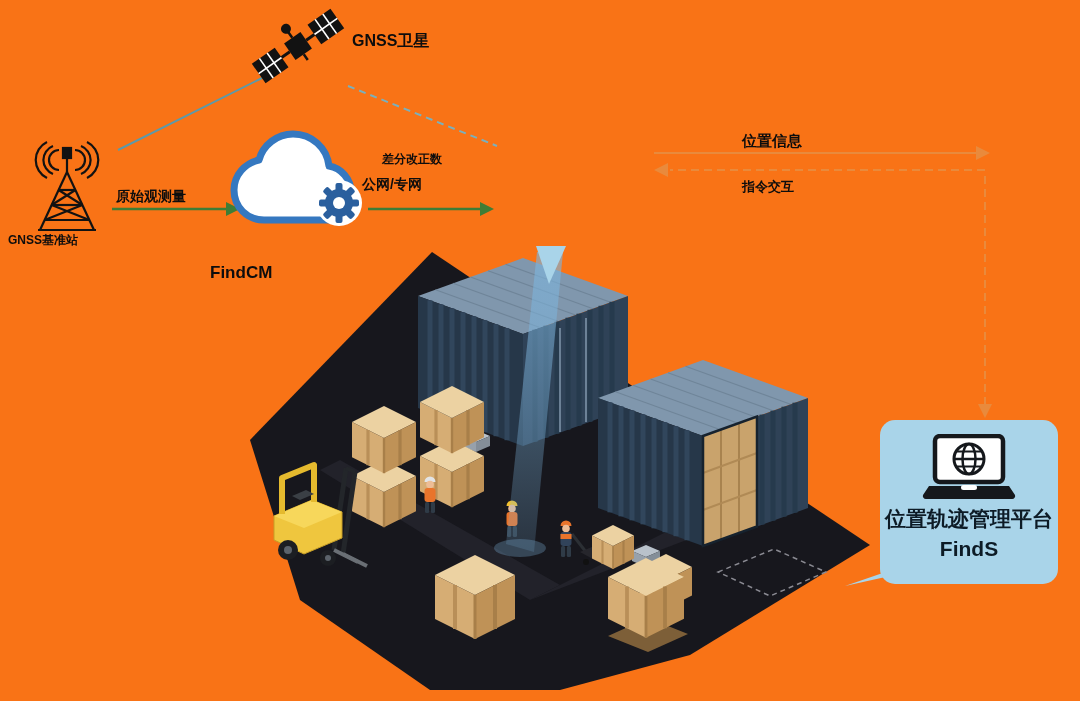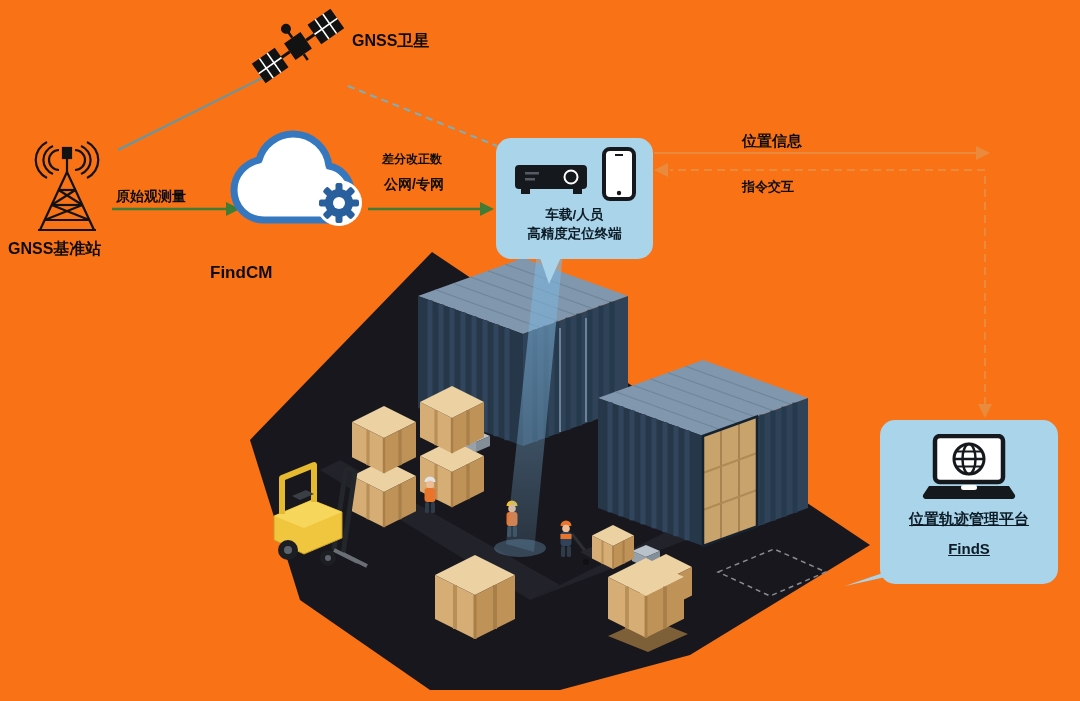--- a/index.html
+++ b/index.html
@@ -8,21 +8,21 @@
   svg.layer{position:absolute;left:0;top:0;}
   .label{position:absolute;font-weight:600;color:#0d0d0d;white-space:nowrap;}
   .center{}
   .bubble{position:absolute;background:#a9d4e9;border-radius:15px;display:flex;
           flex-direction:column;align-items:center;z-index:3;}
   .bubble .icons{display:flex;align-items:flex-end;gap:10px;}
   .bubble .cap{font-weight:700;color:#0d1b26;text-align:center;line-height:19px;}
   #terminal-box{left:496px;top:138px;width:157px;height:112px;padding-top:9px;}
   #terminal-box .cap{font-size:13.5px;margin-top:4px;}
   #finds-box{left:880px;top:420px;width:178px;height:150px;padding-top:14px;}
-  #finds-box .cap{font-size:15px;line-height:21px;margin-top:4px;text-decoration:underline;}
+  #finds-box .cap{font-size:21px;line-height:21px;margin-top:4px;}
   .z3{z-index:3;}
 </style>
 </head>
 <body>
 
 <div id="canvas">
 
   <svg class="layer" width="1080" height="701" viewBox="0 0 1080 701">
     <defs>
       <g id="crate">
@@ -267,47 +267,28 @@
           <rect x="-3.5" y="-20" width="7" height="9" rx="2" transform="rotate(270)"></rect>
           <rect x="-3.5" y="-20" width="7" height="9" rx="2" transform="rotate(315)"></rect>
         </g>
         <circle r="14" fill="#2a5f9e"></circle>
         <circle r="6" fill="#fff"></circle>
       </g>
     </g>
   </svg>
 
   <div class="label z3" style="left:352px;top:31px;font-size:16px">GNSS卫星</div>
-  <div class="label center z3" style="left:8px;top:239px;width:140px;font-size:16px">GNSS基准站</div>
+  <div class="label center z3" style="left:8px;top:232px;width:140px;font-size:12px">GNSS基准站</div>
   <div class="label center z3" style="left:116px;top:188px;width:116px;font-size:14px">原始观测量</div>
   <div class="label center z3" style="left:210px;top:263px;width:175px;font-size:17px;font-weight:700">FindCM</div>
   <div class="label z3" style="left:382px;top:151px;font-size:12px">差分改正数</div>
-  <div class="label z3" style="left:384px;top:176px;font-size:14px">公网/专网</div>
+  <div class="label z3" style="left:362px;top:176px;font-size:14px">公网/专网</div>
   <div class="label center z3" style="left:742px;top:132px;width:120px;font-size:15px">位置信息</div>
   <div class="label center z3" style="left:742px;top:178px;width:120px;font-size:13px">指令交互</div>
 
-  <div class="bubble" id="terminal-box">
-    <div class="icons">
-      <svg width="78" height="46" viewBox="0 0 78 46">
-        <rect x="8" y="32" width="9" height="7" fill="#15181c"></rect>
-        <rect x="60" y="32" width="9" height="7" fill="#15181c"></rect>
-        <rect x="2" y="10" width="72" height="24" rx="4" fill="#15181c"></rect>
-        <circle cx="58" cy="22" r="6.5" fill="none" stroke="#fff" stroke-width="2"></circle>
-        <rect x="12" y="17" width="14" height="2.5" fill="#545b64"></rect>
-        <rect x="12" y="23" width="10" height="2.5" fill="#545b64"></rect>
-      </svg>
-      <svg width="36" height="54" viewBox="0 0 36 54">
-        <rect x="3" y="2" width="30" height="50" rx="6" fill="#fff" stroke="#15181c" stroke-width="4"></rect>
-        <line x1="14" y1="8" x2="22" y2="8" stroke="#15181c" stroke-width="2"></line>
-        <circle cx="18" cy="46" r="2.2" fill="#15181c"></circle>
-      </svg>
-    </div>
-    <div class="cap">车载/人员</div>
-    <div class="cap" style="margin-top:0">高精度定位终端</div>
-  </div>
 
   <div class="bubble" id="finds-box">
     <svg width="96" height="70" viewBox="0 0 96 70">
       <rect x="14" y="2" width="68" height="46" rx="5" fill="#fff" stroke="#15181c" stroke-width="4.5"></rect>
       <circle cx="48" cy="25" r="15" fill="#fff" stroke="#15181c" stroke-width="3"></circle>
       <ellipse cx="48" cy="25" rx="6.5" ry="15" fill="none" stroke="#15181c" stroke-width="2.5"></ellipse>
       <line x1="33" y1="25" x2="63" y2="25" stroke="#15181c" stroke-width="2.5"></line>
       <line x1="35" y1="17.5" x2="61" y2="17.5" stroke="#15181c" stroke-width="2"></line>
       <line x1="35" y1="32.5" x2="61" y2="32.5" stroke="#15181c" stroke-width="2"></line>
       <path d="M8,52 h80 l6,9 a3,3 0 0 1 -3,4 h-86 a3,3 0 0 1 -3,-4 z" fill="#15181c"></path>

